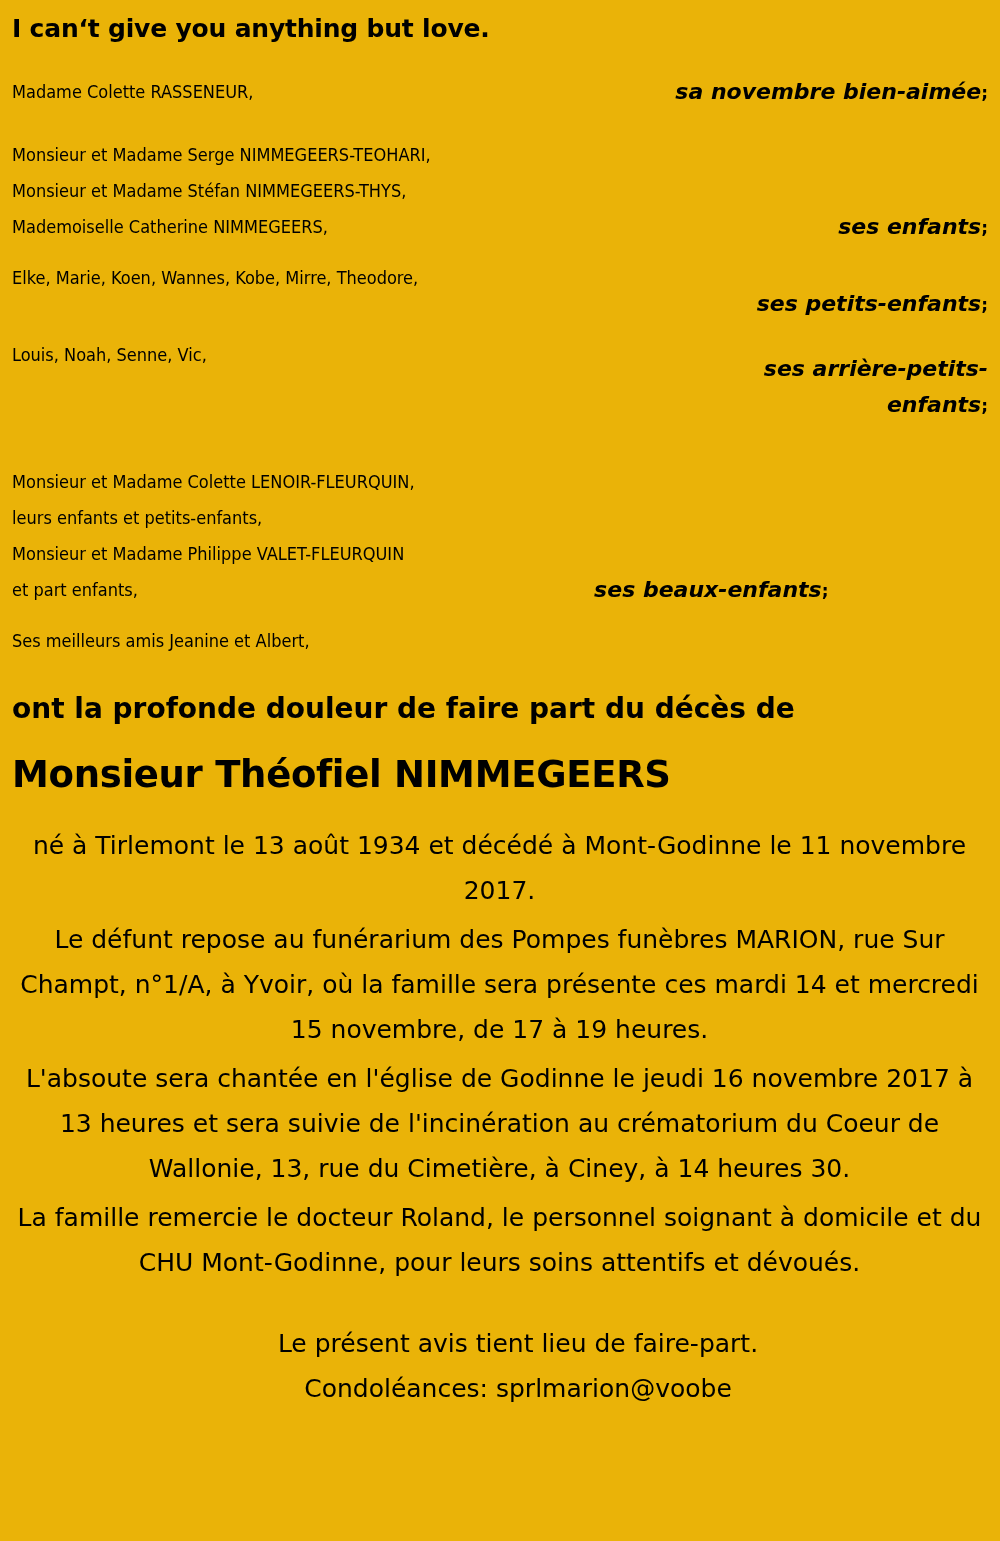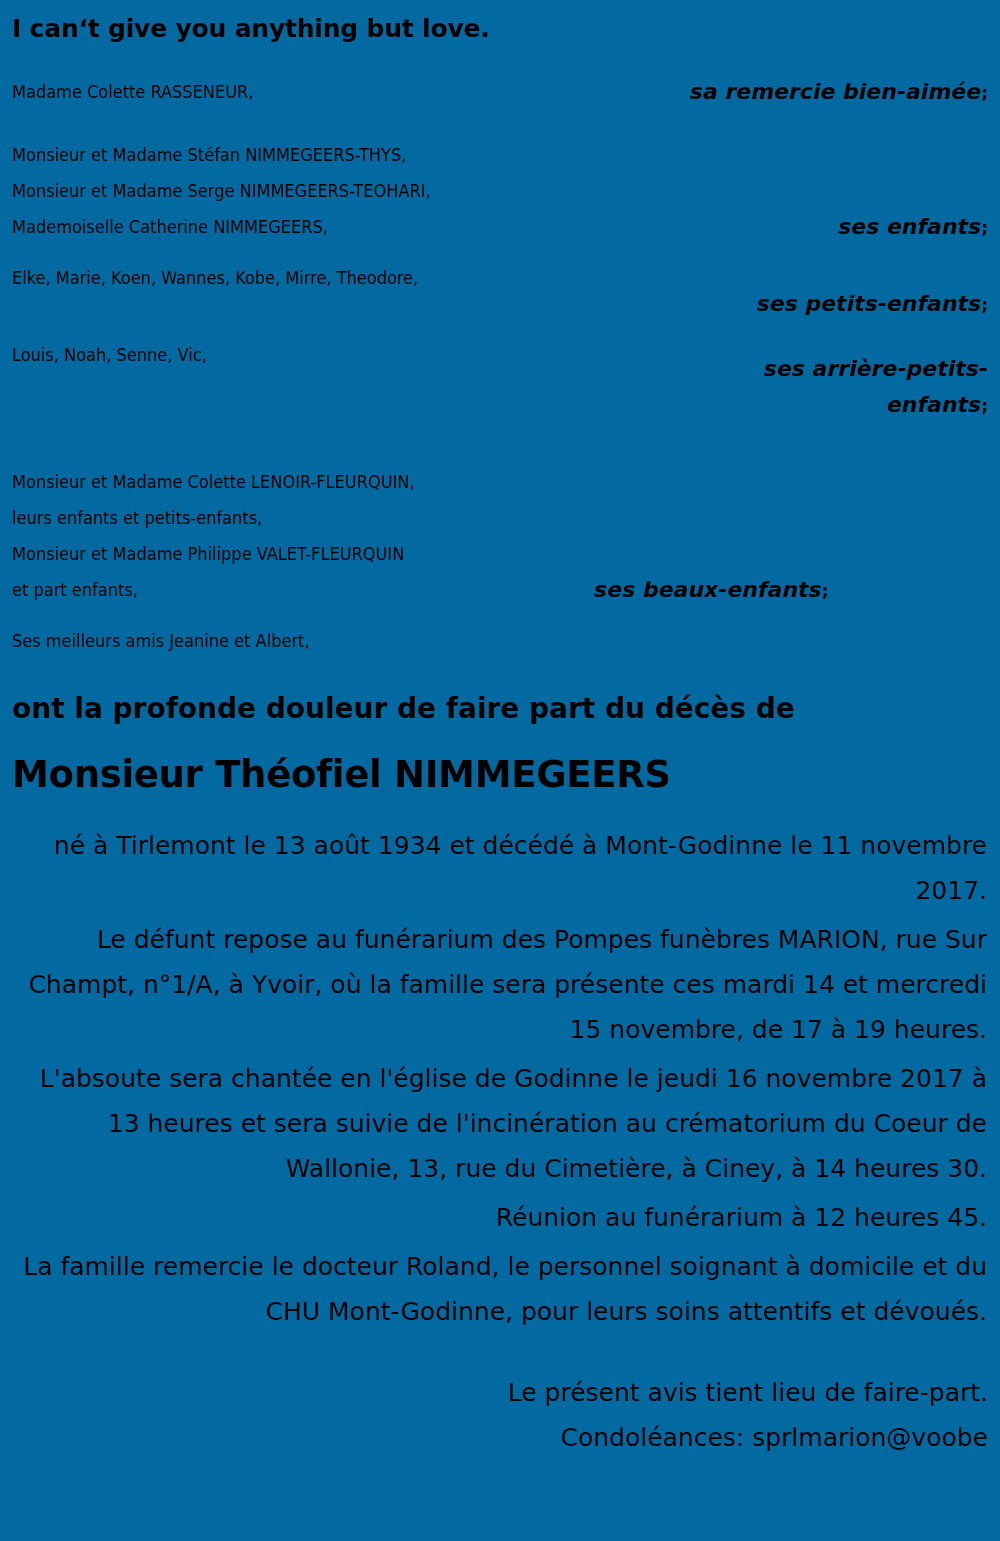--- a/index.html
+++ b/index.html
@@ -14,21 +14,21 @@
     font-family: "DejaVu Sans", "Liberation Sans", sans-serif;
     color: #000000;
     overflow: hidden;
   }
   .page {
     position: relative;
     width: 1000px;
     height: 1541px;
     box-sizing: border-box;
     padding: 0 12px 0 12px;
-    background: #0369a1;
+    background: #eab308;
   }
 
   
   .quote {
     font-family: "DejaVu Sans", "Liberation Sans", sans-serif;
     font-weight: bold;
     font-size: 25px;
     line-height: 30px;
     letter-spacing: -0.2px;
     padding-top: 14px;
@@ -94,50 +94,50 @@
     margin-top: 26px;
     white-space: pre;
   }
 
   
   .body-block { margin-top: 26px; }
   .para {
     font-size: 25px;
     line-height: 45px;
     margin: 0 0 4px 0;
-    text-align: right;
+    text-align: center;
     max-width: 975px;
   }
   .closing { margin-top: 36px; }
   .closing .para { margin-bottom: 0; margin-left: 36px; }
 </style>
 </head>
 <body>
 
 <div class="page">
 
   <div class="quote">I can‘t give you anything but love.</div>
 
   <div class="family">
 
     <div class="fam-row">
       <div class="fam-names">
         <div class="name-line">Madame Colette RASSENEUR,</div>
       </div>
       <div class="fam-role">
-        <div class="role"><span>sa remercie bien-aimée</span><span class="semi">;</span></div>
+        <div class="role"><span>sa novembre bien-aimée</span><span class="semi">;</span></div>
       </div>
     </div>
 
     <div class="spacer-md"></div>
 
     <div class="fam-row">
       <div class="fam-names">
+        <div class="name-line">Monsieur et Madame Serge NIMMEGEERS-TEOHARI,</div>
         <div class="name-line">Monsieur et Madame Stéfan NIMMEGEERS-THYS,</div>
-        <div class="name-line">Monsieur et Madame Serge NIMMEGEERS-TEOHARI,</div>
         <div class="name-line">Mademoiselle Catherine NIMMEGEERS,</div>
       </div>
       <div class="fam-role">
         <div class="role" style="margin-top:72px;"><span>ses enfants</span><span class="semi">;</span></div>
       </div>
     </div>
 
     <div class="spacer-sm"></div>
 
     <div class="fam-row">
@@ -190,21 +190,20 @@
   <div class="spacer-md"></div>
 
   <div class="intro">ont la profonde douleur de faire part du décès de</div>
 
   <div class="deceased">Monsieur Théofiel NIMMEGEERS</div>
 
   <div class="body-block">
     <p class="para">né à Tirlemont le 13 août 1934 et décédé à Mont-Godinne le 11 novembre 2017.</p>
     <p class="para">Le défunt repose au funérarium des Pompes funèbres MARION, rue Sur Champt, n°1/A, à Yvoir, où la famille sera présente ces mardi 14 et mercredi 15 novembre, de 17 à 19 heures.</p>
     <p class="para">L'absoute sera chantée en l'église de Godinne le jeudi 16 novembre 2017 à 13 heures et sera suivie de l'incinération au crématorium du Coeur de Wallonie, 13, rue du Cimetière, à Ciney, à 14 heures 30.</p>
-    <p class="para">Réunion au funérarium à 12 heures 45.</p>
     <p class="para">La famille remercie le docteur Roland, le personnel soignant à domicile et du CHU Mont-Godinne, pour leurs soins attentifs et dévoués.</p>
   </div>
 
   <div class="closing">
     <p class="para">Le présent avis tient lieu de faire-part.</p>
     <p class="para">Condoléances: sprlmarion@voobe</p>
   </div>
 
 </div>
 

